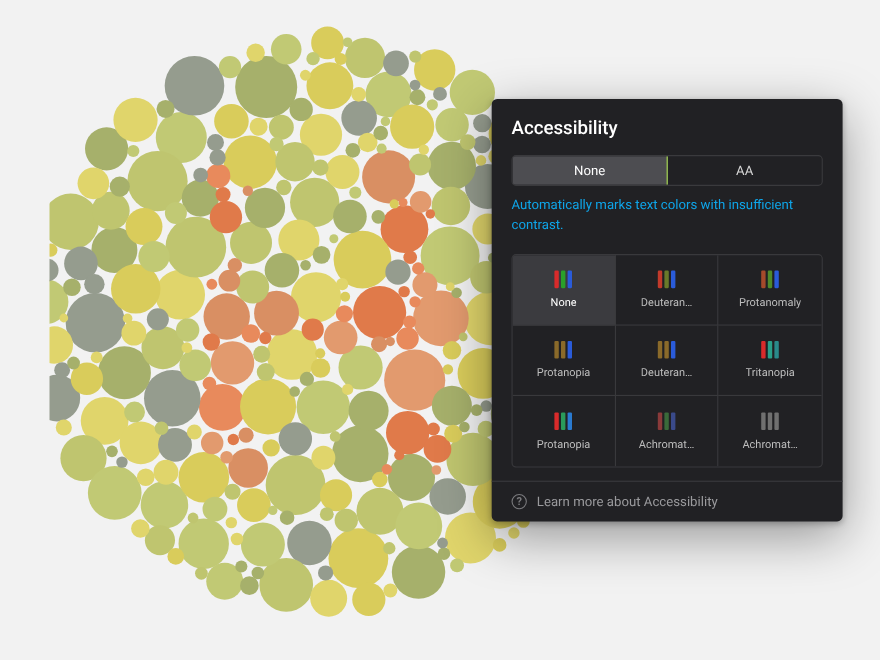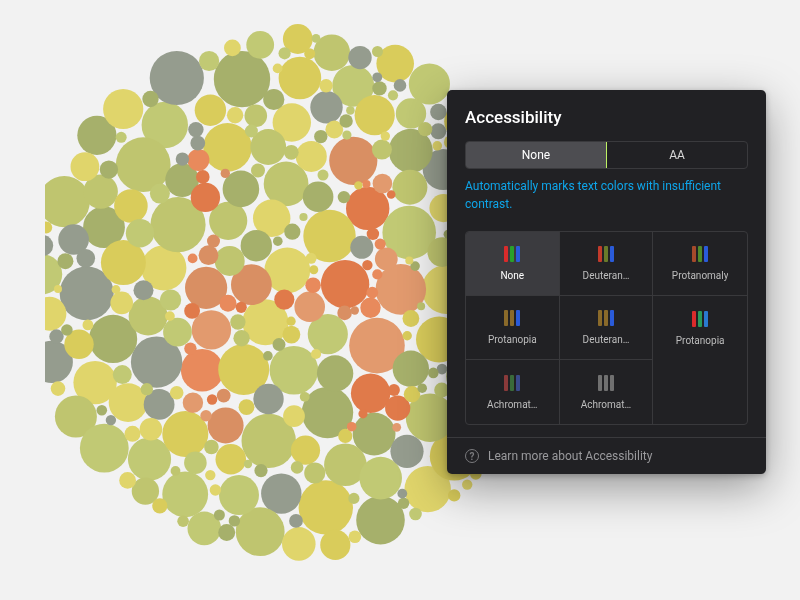--- a/index.html
+++ b/index.html
@@ -480,20 +480,28 @@
           <div class="bars">
             <span style="background: rgb(138, 106, 42);"></span>
             <span style="background: rgb(138, 106, 42);"></span>
             <span style="background: rgb(42, 91, 217);"></span>
           </div>
           <div class="lbl">Deuteran…</div>
         </div>
         <div class="cell">
           <div class="bars">
             <span style="background: rgb(217, 43, 43);"></span>
+            <span style="background: rgb(42, 160, 138);"></span>
+            <span style="background: rgb(42, 138, 138);"></span>
+          </div>
+          <div class="lbl">Tritanopia</div>
+        </div>
+        <div class="cell">
+          <div class="bars">
+            <span style="background: rgb(217, 43, 43);"></span>
             <span style="background: rgb(42, 154, 90);"></span>
             <span style="background: rgb(42, 122, 207);"></span>
           </div>
           <div class="lbl">Protanopia</div>
         </div>
         <div class="cell">
           <div class="bars">
             <span style="background: rgb(138, 58, 58);"></span>
             <span style="background: rgb(58, 106, 58);"></span>
             <span style="background: rgb(58, 74, 138);"></span>

